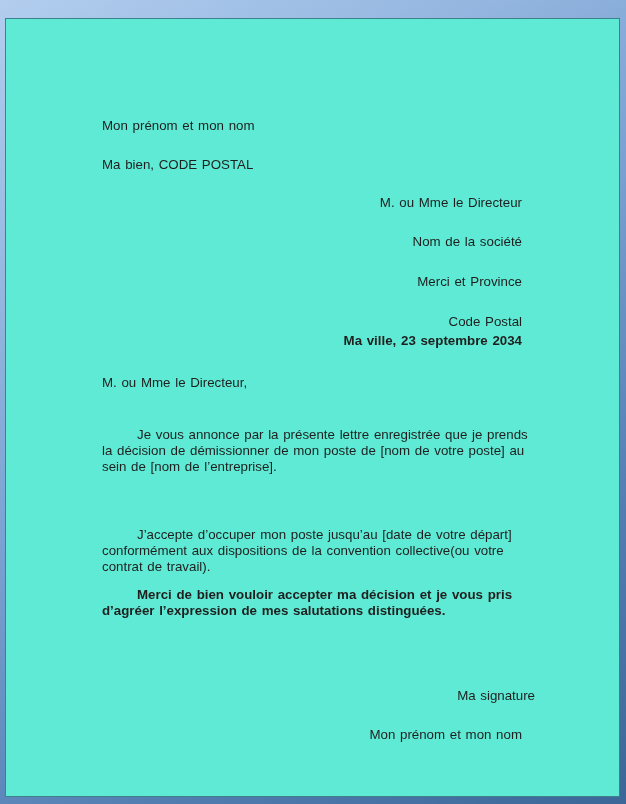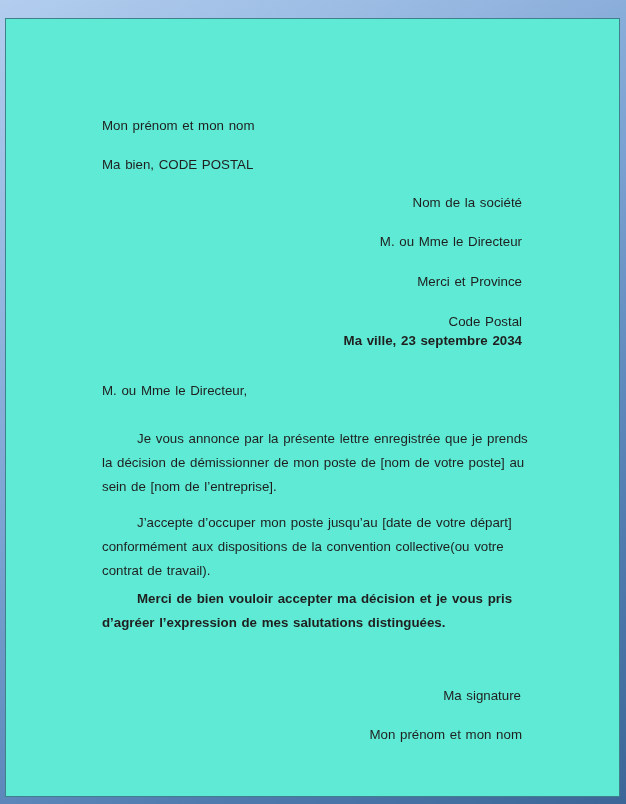--- a/index.html
+++ b/index.html
@@ -31,49 +31,49 @@
     color: #1f1f1f;
     font-size: 13.3px;
     line-height: 19.8px;
     word-spacing: 1px;
     white-space: pre-line;
   }
   .right { text-align: right; }
   .sender-block   { left: 96px; top: 77px; }
   .recipient-block{ right: 97px; top: 154px; }
   .date-line      { right: 97px; top: 312px; font-weight: bold; }
-  .salutation     { left: 96px; top: 362px; }
+  .salutation     { left: 96px; top: 354px; }
   .para {
     left: 96px;
     width: 434px;
     text-indent: 35px;
-    line-height: 24px;
+    line-height: 16px;
     white-space: normal;
   }
   .para-1 { top: 408px; }
-  .para-2 { top: 492px; }
+  .para-2 { top: 508px; }
   .para-3 { top: 568px; font-weight: bold; }
-  .signature-label { right: 98px; top: 667px; }
+  .signature-label { right: 84px; top: 667px; }
   .signature-name  { right: 97px; top: 706px; }
 </style>
 </head>
 <body>
 
 <div class="screen">
   <div class="frame"></div>
   <div class="page">
 
     <div class="txt sender-block">
       <div>Mon prénom et mon nom</div>
       <div>Ma bien, CODE POSTAL</div>
     </div>
 
     <div class="txt right recipient-block">
+      <div>M. ou Mme le Directeur</div>
       <div>Nom de la société</div>
-      <div>M. ou Mme le Directeur</div>
       <div>Merci et Province</div>
       <div>Code Postal</div>
     </div>
 
     <div class="txt right date-line">Ma ville, 23 septembre 2034</div>
 
     <div class="txt salutation">M. ou Mme le Directeur,</div>
 
     <div class="txt para para-1">Je vous annonce par la présente lettre enregistrée que je prends la décision de démissionner de mon poste de [nom de votre poste] au sein de [nom de l’entreprise].</div>
     <div class="txt para para-2">J’accepte d’occuper mon poste jusqu’au [date de votre départ] conformément aux dispositions de la convention collective(ou votre contrat de travail).</div>

